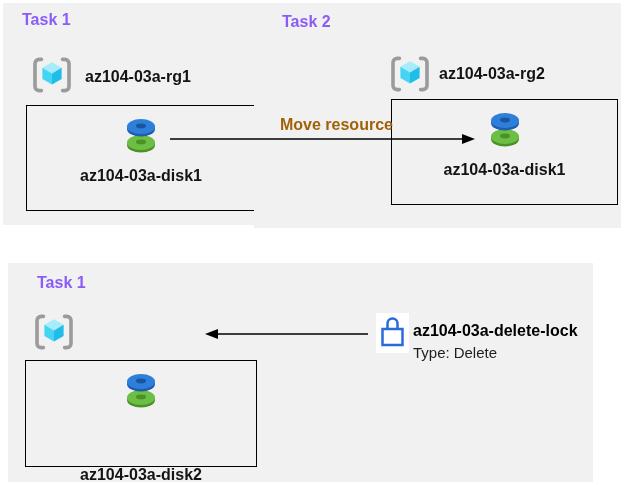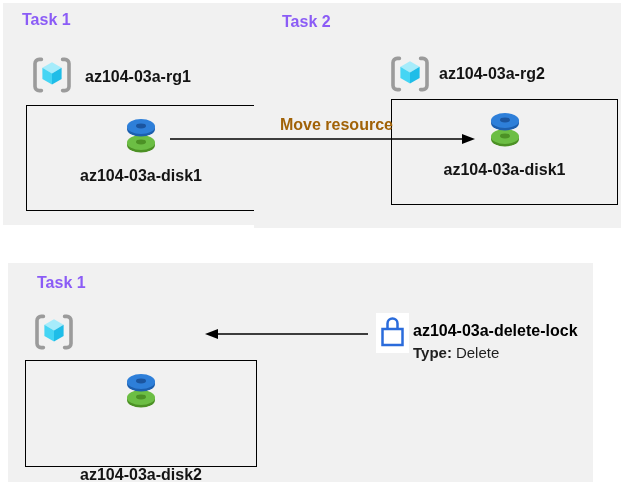--- a/index.html
+++ b/index.html
@@ -20,21 +20,21 @@
   }
   .disk-icon{margin-top:9px;}
   .disk-label{margin-top:8px;font-size:16px;font-weight:bold;white-space:nowrap;color:#141414;}
   .arrow{position:absolute;}
   .move-label{position:absolute;left:280px;top:116px;font-size:16px;font-weight:bold;white-space:nowrap;color:#a16207;}
   .lock-chip{position:absolute;left:368px;top:50px;width:33px;height:40px;background:#ffffff;
     display:flex;align-items:center;justify-content:center;}
   .lock-text{position:absolute;left:405px;top:58px;width:190px;}
   .lock-name{font-size:16px;font-weight:bold;white-space:nowrap;color:#000000;line-height:20px;}
   .lock-type{font-size:15px;white-space:nowrap;color:#1f1f1f;line-height:20px;margin-top:2px;}
-  .lock-type .b{font-weight:bold;margin-right:4px;}
+  .lock-type .b{font-weight:normal;margin-right:4px;}
 </style>
 </head>
 <body>
 
 <div class="stage">
 
   <div class="panel" id="panel1">
     <div class="task-title" style="left:19px;top:8px;">Task 1</div>
 
     <span class="rg-icon" style="left:28px;top:52px;">

